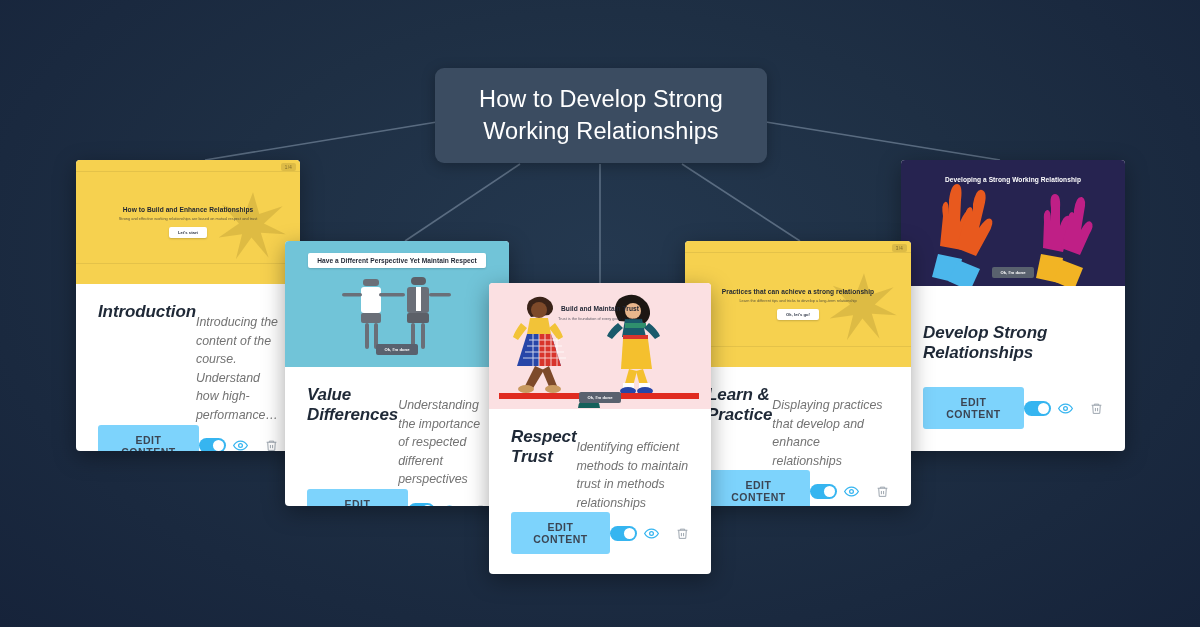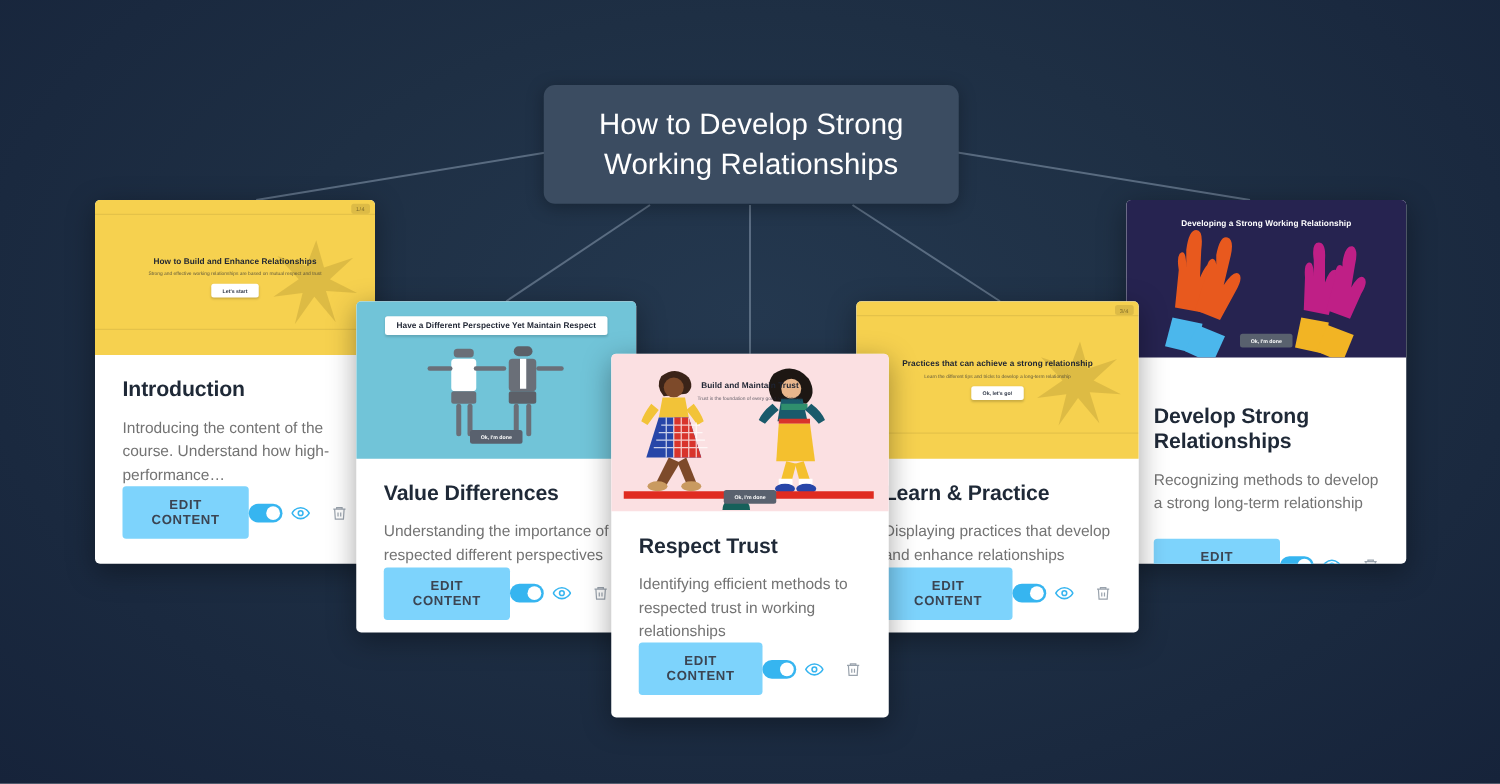--- a/index.html
+++ b/index.html
@@ -94,21 +94,21 @@
   }
   .thumb-title.light { color: #ffffff; }
   .thumb-title.boxed {
     background: #ffffff; padding: 4px 9px; border-radius: 2px;
     box-shadow: 0 1px 2px rgba(0,0,0,.15);
   }
 
   .body {
     padding: 18px 22px 0 22px;
     flex: 1;
-    display: flex; flex-direction: column;
+    display: flex; flex-direction: row; font-style: italic;
   }
   .card-title {
     font-size: 17px; font-weight: bold; color: #1f2937;
     line-height: 1.2; letter-spacing: -.1px;
   }
   .card-desc {
     margin-top: 11px;
     font-size: 12.4px; color: #737373; line-height: 1.5;
   }
   .actions {
@@ -298,21 +298,21 @@
     <div class="thumb-inner" style="justify-content:flex-start;padding-top:22px;">
       <div class="thumb-title">Build and Maintain Trust</div>
       <div class="thumb-sub">Trust is the foundation of every good relationship</div>
     </div>
     <div class="thumb-inner" style="justify-content:flex-end;padding-bottom:6px;">
       <div class="thumb-btn dark">Ok, I'm done</div>
     </div>
   </div>
   <div class="body">
     <div class="card-title">Respect Trust</div>
-    <div class="card-desc">Identifying efficient methods to respected trust in working relationships</div>
+    <div class="card-desc">Identifying efficient methods to maintain trust in methods relationships</div>
   </div>
   <div class="actions">
     <button class="btn-edit">EDIT CONTENT</button>
     <div class="toggle"></div>
     <svg class="eye" width="15" height="15" viewBox="0 0 24 24" fill="none" stroke="#36b5f0" stroke-width="2">
       <path d="M1 12s4-7 11-7 11 7 11 7-4 7-11 7-11-7-11-7z"></path>
         <circle cx="12" cy="12" r="3"></circle>
     </svg>
     <svg class="trash" width="13" height="15" viewBox="0 0 24 24" fill="none" stroke="#9aa3ad" stroke-width="1.8">
       <path d="M3 6h18M8 6V4h8v2M5 6l1 15h12l1-15M10 11v6M14 11v6"></path>
@@ -367,21 +367,20 @@
     </svg>
     <div class="thumb-inner" style="justify-content:flex-start;padding-top:16px;">
       <div class="thumb-title light">Developing a Strong Working Relationship</div>
     </div>
     <div class="thumb-inner" style="justify-content:flex-end;padding-bottom:8px;">
       <div class="thumb-btn dark">Ok, I'm done</div>
     </div>
   </div>
   <div class="body">
     <div class="card-title">Develop Strong Relationships</div>
-    <div class="card-desc">Recognizing methods to develop a strong long-term relationship</div>
   </div>
   <div class="actions">
     <button class="btn-edit">EDIT CONTENT</button>
     <div class="toggle"></div>
     <svg class="eye" width="15" height="15" viewBox="0 0 24 24" fill="none" stroke="#36b5f0" stroke-width="2">
       <path d="M1 12s4-7 11-7 11 7 11 7-4 7-11 7-11-7-11-7z"></path>
         <circle cx="12" cy="12" r="3"></circle>
     </svg>
     <svg class="trash" width="13" height="15" viewBox="0 0 24 24" fill="none" stroke="#9aa3ad" stroke-width="1.8">
       <path d="M3 6h18M8 6V4h8v2M5 6l1 15h12l1-15M10 11v6M14 11v6"></path>

